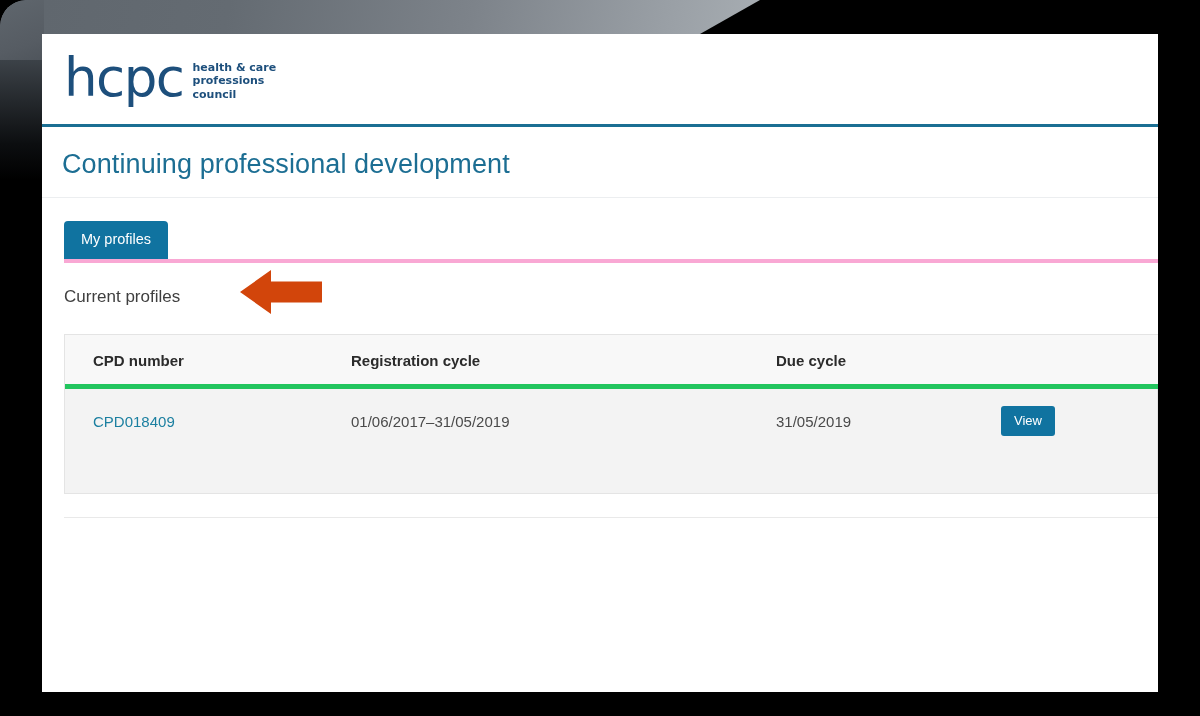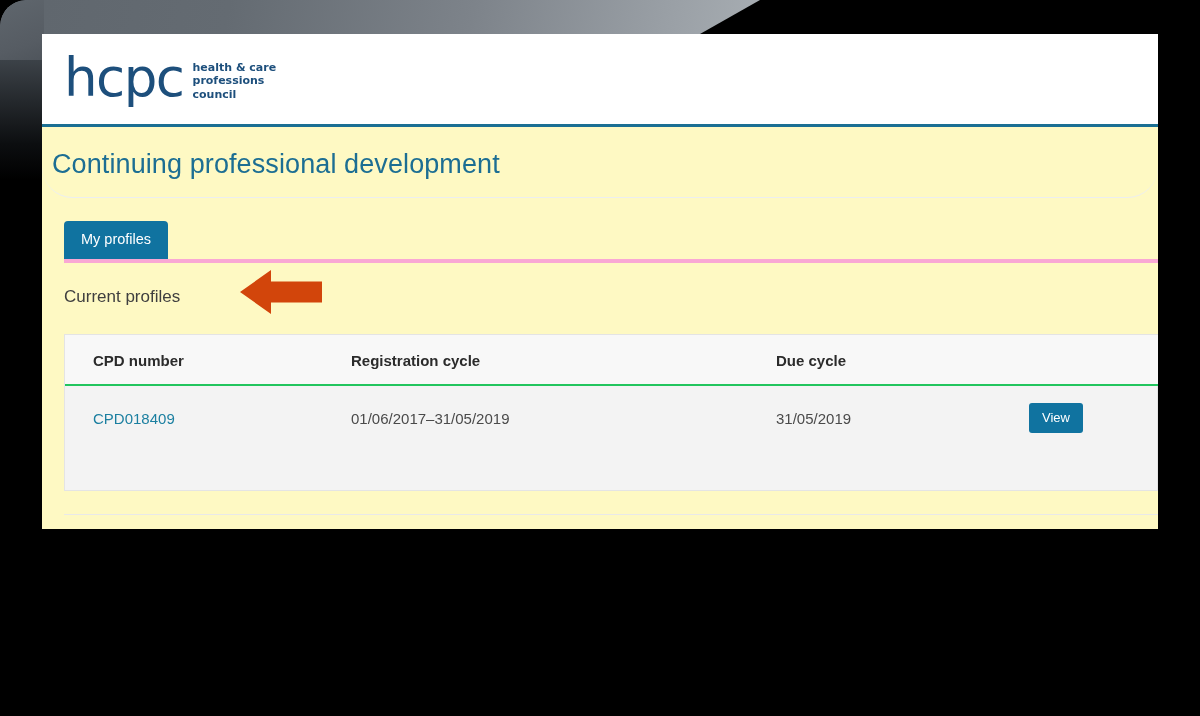--- a/index.html
+++ b/index.html
@@ -49,22 +49,22 @@
     height: 120px;
     background: linear-gradient(180deg, #3c4248 0%, #0c0e10 70%, #000000 100%);
   }
 
   
   #page {
     position: absolute;
     left: 42px;
     top: 34px;
     width: 1116px;
-    height: 495px;
-    background: #fef9c3;
+    height: 658px;
+    background: #ffffff;
     overflow: hidden;
   }
 
   
   #site-header {
     position: relative;
     height: 93px;
     background: #ffffff;
     border-bottom: 3px solid #1b6f93;
     box-sizing: border-box;
@@ -90,23 +90,22 @@
     font-family: "DejaVu Sans", sans-serif;
     font-size: 11px;
     line-height: 1.22;
     font-weight: 600;
     color: #1d4f7c;
     white-space: pre-line;
   }
 
   
   #title-block {
-    padding: 22px 22px 17px 10px;
+    padding: 22px 22px 17px 20px;
     border-bottom: 1px solid #eceef0;
-    border-radius: 31px;
   }
   #page-title {
     margin: 0;
     font-size: 27px;
     font-weight: 400;
     color: #1c6e93;
     letter-spacing: 0.1px;
   }
 
   
@@ -204,21 +203,21 @@
     width: 100%;
     border-collapse: collapse;
     table-layout: fixed;
   }
   #profiles-table thead th {
     text-align: left;
     font-size: 15px;
     font-weight: bold;
     color: #2b2b2b;
     padding: 17px 0 15px 0;
-    border-bottom: 2px solid #22c55e;
+    border-bottom: 5px solid #22c55e;
     background: #f8f8f8;
   }
   #profiles-table thead th:first-child { padding-left: 28px; }
   #profiles-table tbody td {
     font-size: 15px;
     color: #4a4a4a;
     padding: 17px 0 17px 0;
     vertical-align: middle;
   }
   #profiles-table tbody td:first-child { padding-left: 28px; }
@@ -232,21 +231,20 @@
   }
   .view-button {
     display: inline-block;
     background: #1073a0;
     color: #ffffff;
     font-size: 13px;
     padding: 7px 13px 8px 13px;
     border-radius: 3px;
     text-decoration: none;
     cursor: pointer;
-    margin-left: 28px;
   }
 
   
   #footer-divider {
     margin: 23px 0 0 22px;
     width: 1094px;
     height: 1px;
     background: #e9e9e9;
   }
 </style>

